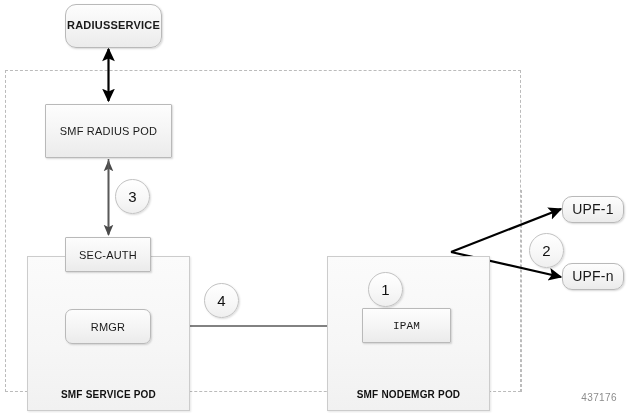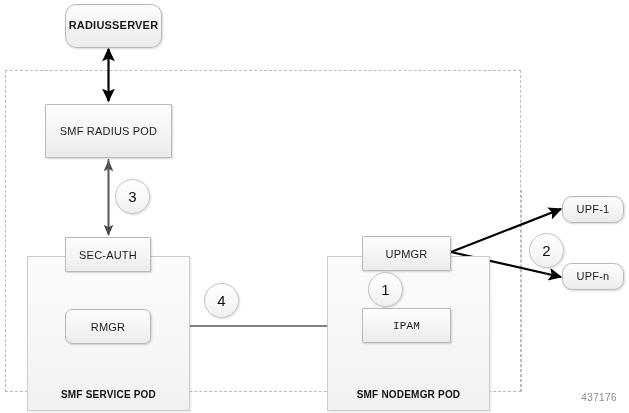--- a/index.html
+++ b/index.html
@@ -41,21 +41,21 @@
   
   .pill {
     border-radius: 11px;
     font-size: 11px;
     font-weight: bold;
     letter-spacing: 0.2px;
     line-height: 1.25;
   }
   .pill.small {
     border-radius: 10px;
-    font-size: 11px;
+    font-size: 14px;
     font-weight: normal;
   }
 
   
   .rect {
     border-radius: 1px;
     font-size: 11px;
     font-weight: normal;
     letter-spacing: 0.2px;
   }
@@ -167,38 +167,35 @@
 
     <line x1="406" y1="272" x2="406" y2="307" stroke="#595959" stroke-width="1.6" marker-start="url(#tail-thin)" marker-end="url(#head-thin)"></line>
 
     <line x1="451" y1="252" x2="561" y2="209" stroke="#000000" stroke-width="2.2" marker-end="url(#head-thick)"></line>
 
     <line x1="451" y1="252" x2="561" y2="277" stroke="#000000" stroke-width="2.2" marker-end="url(#head-thick)"></line>
   </svg>
 
   <div class="node pill" style="left:65px; top:4px; width:97px; height:44px; ">
     <span>RADIUS</span>
-    <span>SERVER</span>
+    <span>SERVICE</span>
   </div>
 
   <div class="node rect" style="left:45px; top:104px; width:127px; height:54px;">
     <span>SMF RADIUS POD</span>
   </div>
 
   <div class="node rect" style="left:65px; top:237px; width:86px; height:35px;align-items:center;">
     <span>SEC-AUTH</span>
   </div>
 
   <div class="node rect" style="left:65px; top:309px; width:86px; height:35px;border-radius:7px;">
     <span>RMGR</span>
   </div>
 
-  <div class="node rect" style="left:362px; top:236px; width:89px; height:35px;">
-    <span>UPMGR</span>
-  </div>
 
   <div class="node rect" style="left:362px; top:308px; width:89px; height:35px;font-family:Liberation Mono, monospace;">
     <span>IPAM</span>
   </div>
 
   <div class="node pill small" style="left:562px; top:196px; width:62px; height:27px;">
     <span>UPF-1</span>
   </div>
 
   <div class="node pill small" style="left:562px; top:263px; width:62px; height:27px;">

